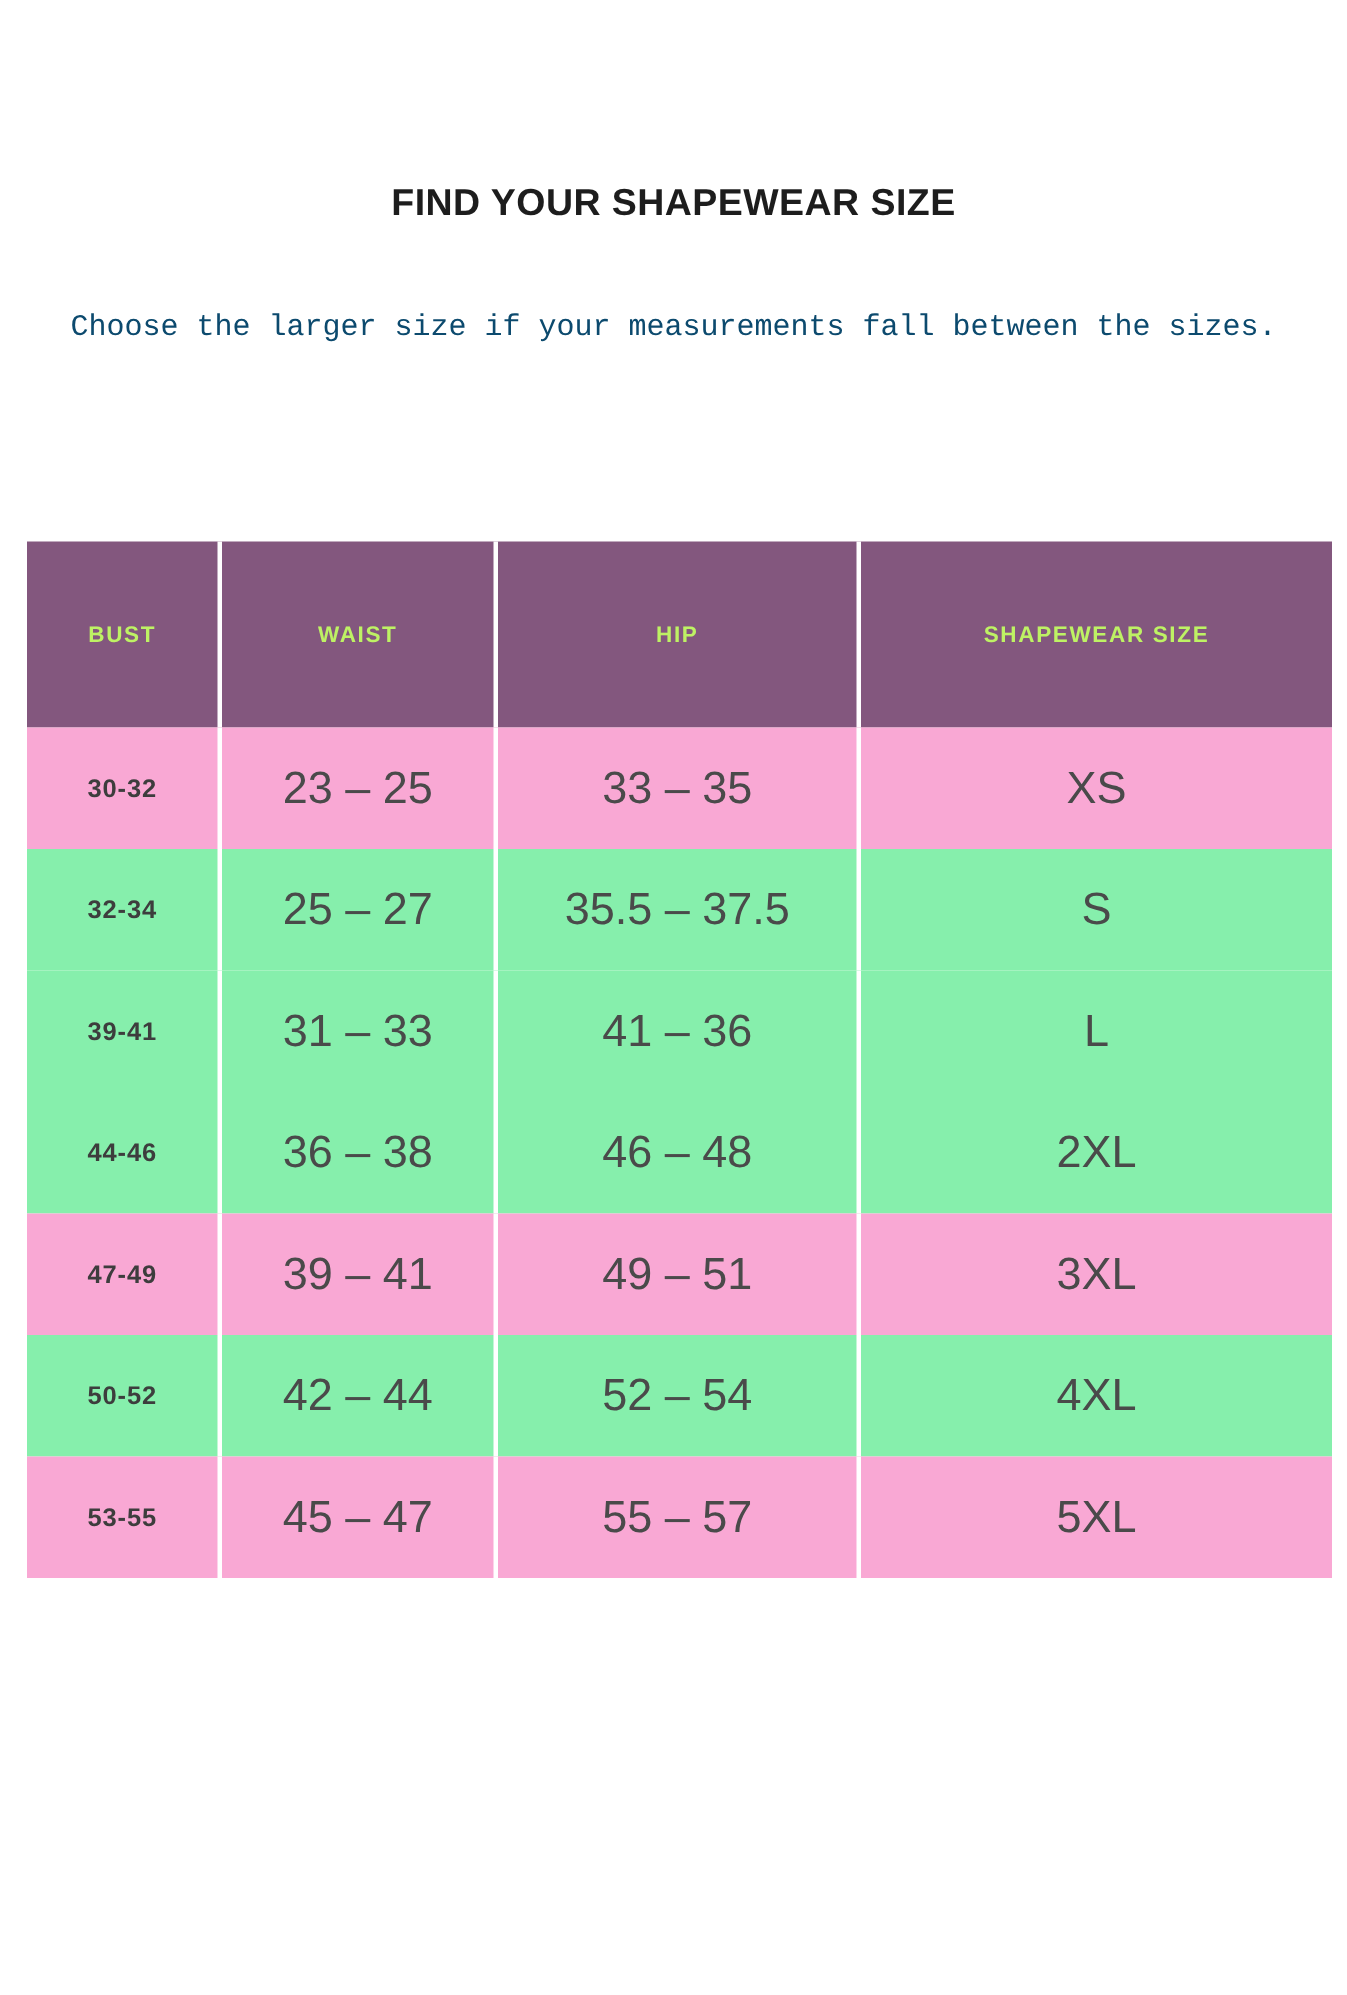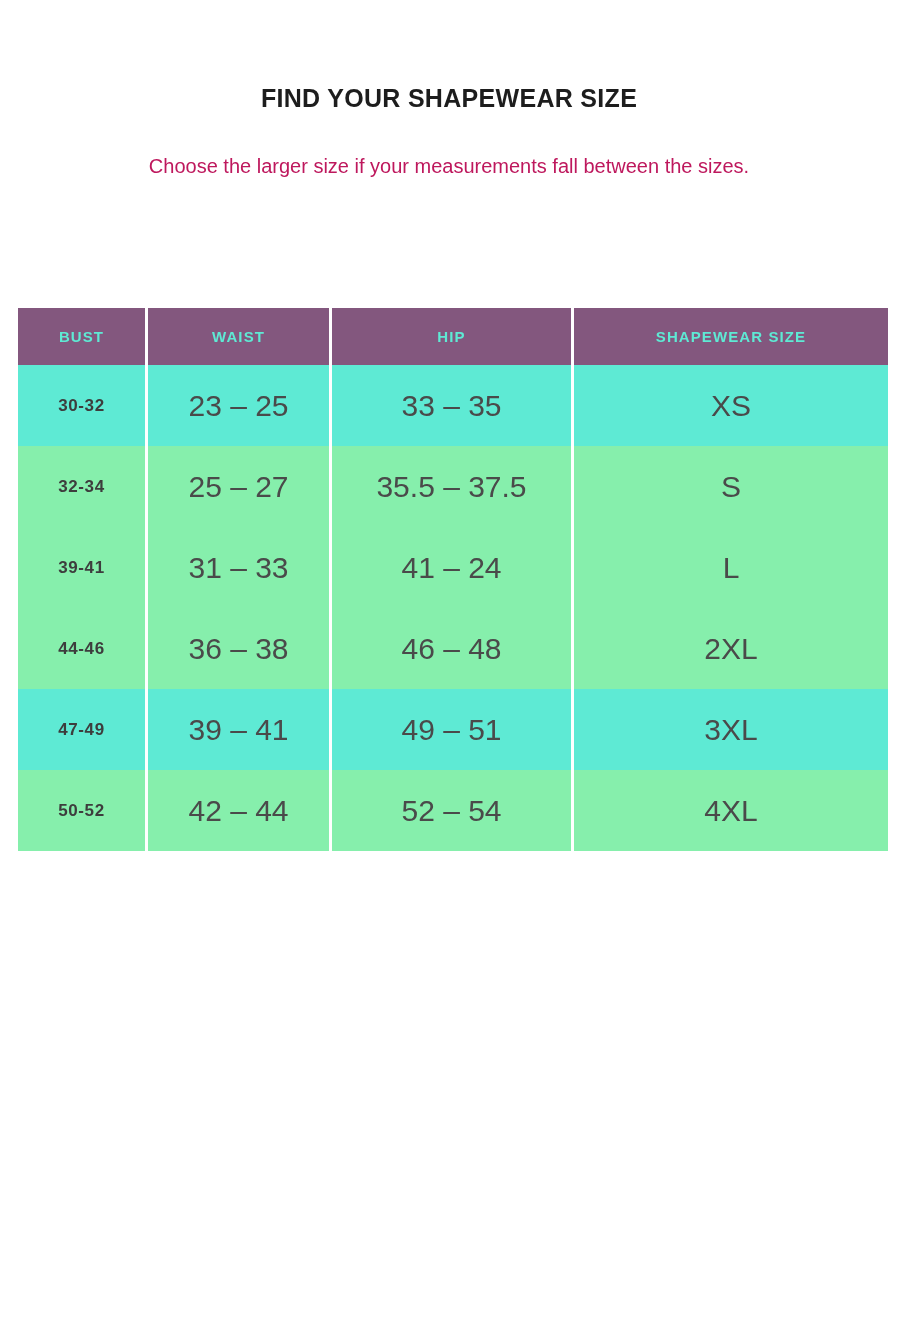--- a/index.html
+++ b/index.html
@@ -21,57 +21,58 @@
     padding: 0 18px;
     position: relative;
   }
   .title {
     text-align: center;
     font-size: 25px;
     font-weight: bold;
     letter-spacing: 0.3px;
     color: #1d1d1d;
     margin: 0;
-    padding-top: 83px;
+    padding-top: 120px;
     line-height: 1.2;
   }
   .subtitle {
     text-align: center;
     font-size: 20px;
-    color: #be185d;
-    margin: 0;
+    color: #0c4a6e;
+    margin: 16px;
     padding-top: 40px;
     line-height: 1.3;
     font-weight: normal;
+    font-family: Liberation Mono, monospace;
   }
   .table-wrap {
     margin-top: 129px;
   }
   table.size-table {
     border-collapse: separate;
     border-spacing: 0;
     width: 870px;
     table-layout: fixed;
   }
   table.size-table col.c0 { width: 130px; }
   table.size-table col.c1 { width: 184px; }
   table.size-table col.c2 { width: 242px; }
   table.size-table col.c3 { width: 314px; }
 
   table.size-table thead th {
     background: #83577e;
-    color: #5eead4;
+    color: #bef264;
     font-size: 15px;
     font-weight: bold;
     letter-spacing: 1.1px;
     text-align: center;
-    height: 57px;
+    height: 92px;
     vertical-align: middle;
     border-right: 3px solid #ffffff;
-    padding: 0;
+    padding: 16px;
   }
   table.size-table thead th:last-child {
     border-right: none;
   }
   table.size-table tbody td {
     height: 81px;
     text-align: center;
     vertical-align: middle;
     font-size: 30px;
     color: #4a4a4a;
@@ -85,21 +86,21 @@
   table.size-table tbody td.bust {
     font-size: 17px;
     font-weight: bold;
     letter-spacing: 0.6px;
     color: #3d3d3d;
   }
   table.size-table tbody tr.alt td {
     background: #f8f5f7;
   }
   table.size-table tbody tr td {
-    background: #5eead4;
+    background: #f9a8d4;
   }
   table.size-table tbody tr.alt td {
     background: #86efac;
   }
 </style>
 </head>
 <body>
 
 <div class="page">
 
@@ -131,38 +132,44 @@
         </tr>
         <tr class="alt">
           <td class="bust">32-34</td>
           <td>25 – 27</td>
           <td>35.5 – 37.5</td>
           <td>S</td>
         </tr>
         <tr class="alt">
           <td class="bust">39-41</td>
           <td>31 – 33</td>
-          <td>41 – 24</td>
+          <td>41 – 36</td>
           <td>L</td>
         </tr>
         <tr class="alt">
           <td class="bust">44-46</td>
           <td>36 – 38</td>
           <td>46 – 48</td>
           <td>2XL</td>
         </tr>
         <tr>
           <td class="bust">47-49</td>
           <td>39 – 41</td>
           <td>49 – 51</td>
           <td>3XL</td>
         </tr>
         <tr class="alt">
           <td class="bust">50-52</td>
           <td>42 – 44</td>
           <td>52 – 54</td>
           <td>4XL</td>
         </tr>
+        <tr>
+          <td class="bust">53-55</td>
+          <td>45 – 47</td>
+          <td>55 – 57</td>
+          <td>5XL</td>
+        </tr>
       </tbody>
     </table>
   </div>
 
 </div>
 
 </body></html>

